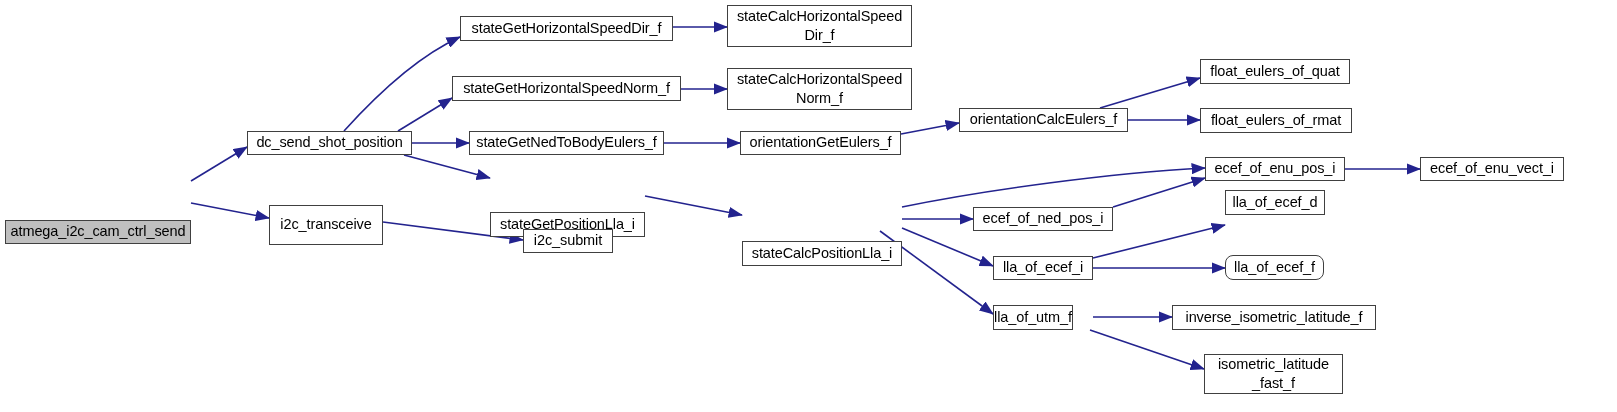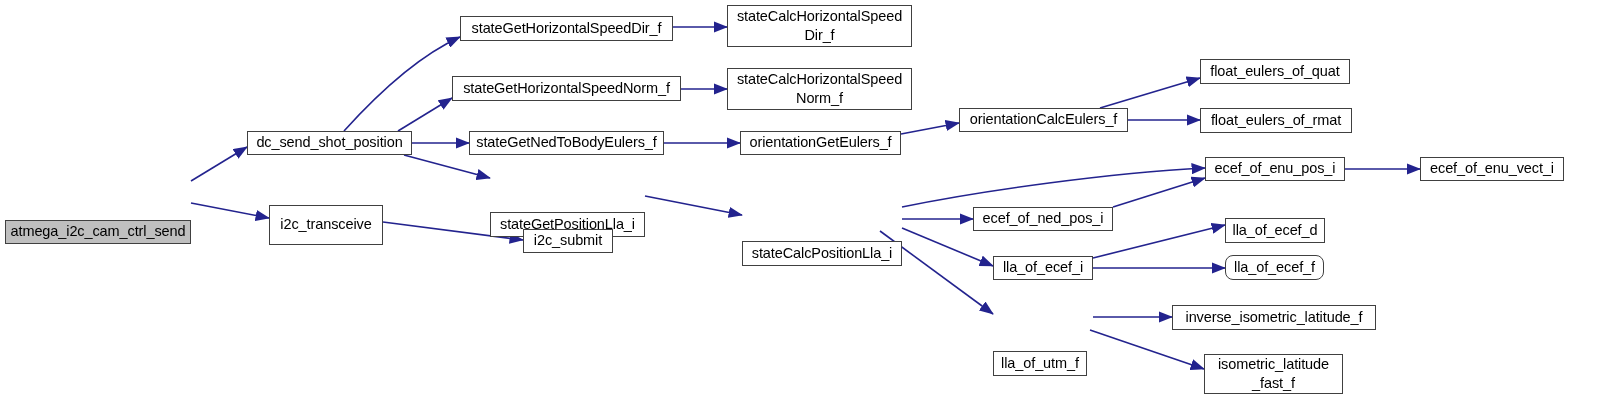--- a/index.html
+++ b/index.html
@@ -101,24 +101,24 @@
       <div class="node" style="left: 523px; top: 229px; width: 90px; height: 24px;"><span class="node-label">i2c_submit</span></div>
       <div class="node" style="left: 727px; top: 5px; width: 185px; height: 42px;"><span class="node-label">stateCalcHorizontalSpeed
 Dir_f</span></div>
       <div class="node" style="left: 727px; top: 68px; width: 185px; height: 42px;"><span class="node-label">stateCalcHorizontalSpeed
 Norm_f</span></div>
       <div class="node" style="left: 740px; top: 131px; width: 161px; height: 24px; justify-content: center;"><span class="node-label">orientationGetEulers_f</span></div>
       <div class="node" style="left: 742px; top: 206px; width: 160px; height: 25px; margin-top: 35px;"><span class="node-label">stateCalcPositionLla_i</span></div>
       <div class="node" style="left: 959px; top: 108px; width: 169px; height: 24px;"><span class="node-label">orientationCalcEulers_f</span></div>
       <div class="node" style="left: 973px; top: 207px; width: 140px; height: 24px;"><span class="node-label">ecef_of_ned_pos_i</span></div>
       <div class="node" style="left: 993px; top: 256px; width: 100px; height: 24px;"><span class="node-label">lla_of_ecef_i</span></div>
-      <div class="node" style="left: 993px; top: 305px; width: 94px; height: 25px; margin-top: 46px;"><span class="node-label">lla_of_utm_f</span></div>
+      <div class="node" style="left: 993px; top: 305px; width: 80px; height: 25px;"><span class="node-label">lla_of_utm_f</span></div>
       <div class="node" style="left: 1200px; top: 59px; width: 150px; height: 25px;"><span class="node-label">float_eulers_of_quat</span></div>
       <div class="node" style="left: 1200px; top: 108px; width: 152px; height: 25px;"><span class="node-label">float_eulers_of_rmat</span></div>
       <div class="node" style="left: 1205px; top: 157px; width: 140px; height: 24px;"><span class="node-label">ecef_of_enu_pos_i</span></div>
-      <div class="node" style="left: 1225px; top: 218px; width: 100px; height: 25px;"><span class="node-label">lla_of_ecef_d</span></div>
+      <div class="node" style="left: 1225px; top: 190px; width: 100px; height: 25px;"><span class="node-label">lla_of_ecef_d</span></div>
       <div class="node" style="left: 1225px; top: 255px; width: 99px; height: 25px; border-radius: 8px;"><span class="node-label">lla_of_ecef_f</span></div>
       <div class="node" style="left: 1172px; top: 305px; width: 204px; height: 25px;"><span class="node-label">inverse_isometric_latitude_f</span></div>
       <div class="node" style="left: 1204px; top: 354px; width: 139px; height: 40px;"><span class="node-label">isometric_latitude
 _fast_f</span></div>
       <div class="node" style="left: 1420px; top: 157px; width: 144px; height: 24px;"><span class="node-label">ecef_of_enu_vect_i</span></div>
     </div>
 </div>
 
 </body></html>

